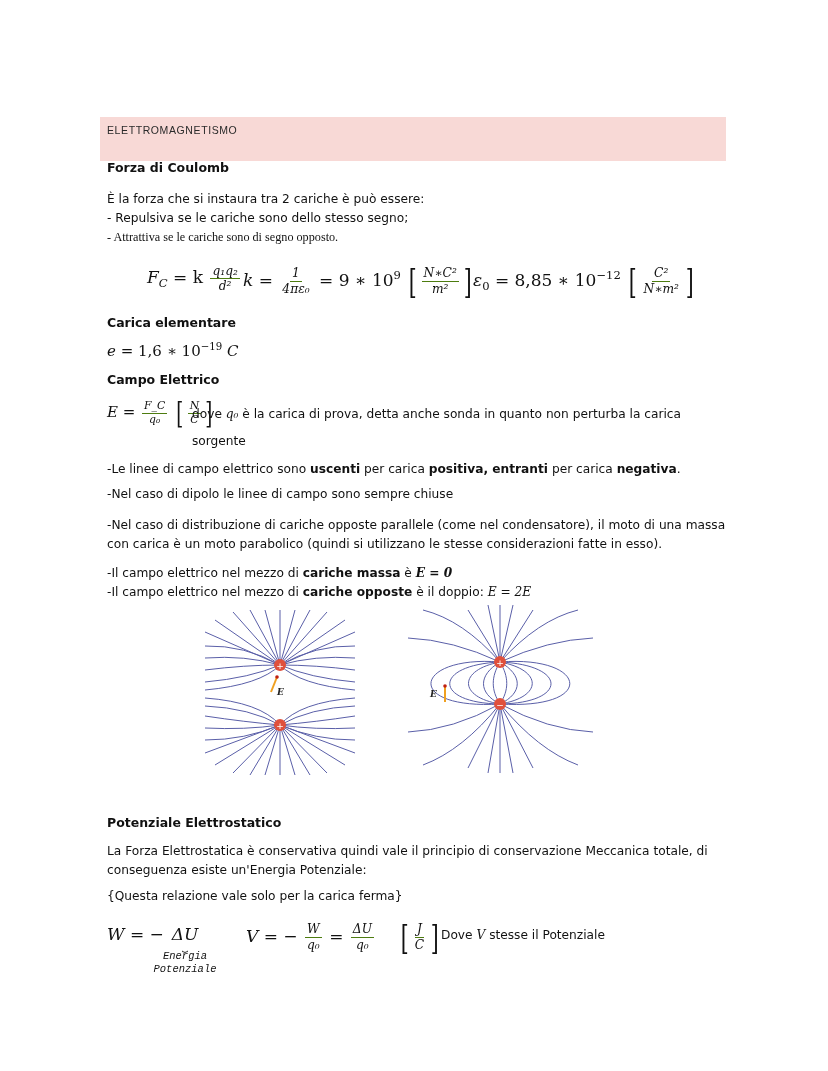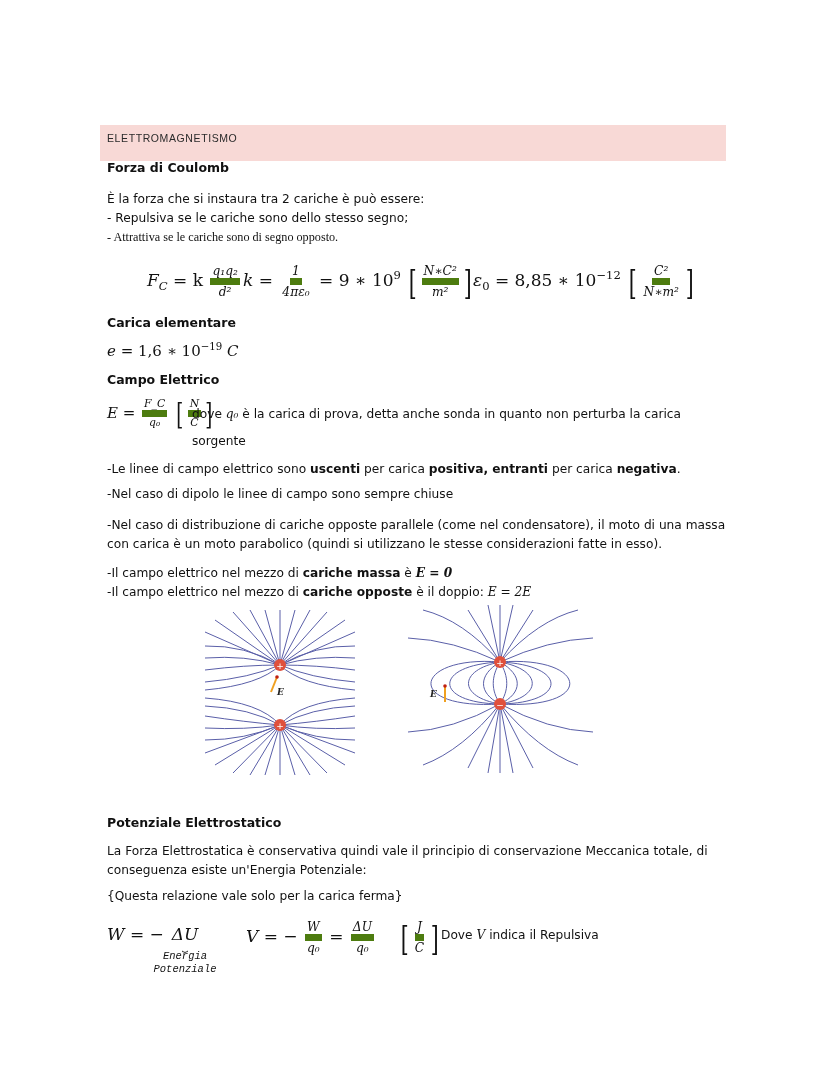--- a/index.html
+++ b/index.html
@@ -1,29 +1,29 @@
 <!DOCTYPE html>
 <html><head>
 <meta charset="utf-8">
 <style>
   html, body { margin: 0; padding: 0; background: #ffffff; }
   body { width: 828px; height: 1071px; position: relative; overflow: hidden;
          font-family: "DejaVu Sans", sans-serif; color: #111; }
   .page { position: absolute; left: 0; top: 0; width: 828px; height: 1071px; }
   .abs { position: absolute; }
-  .header-band { left: 100px; top: 117px; width: 626px; height: 36px; background: #f8d9d6; margin-top: 8px; }
+  .header-band { left: 100px; top: 117px; width: 626px; height: 44px; background: #f8d9d6; }
   .header-band span { position: absolute; left: 7px; top: 7px; font-size: 10.5px; letter-spacing: 0.6px;
          font-family: "Liberation Sans", sans-serif; color: #2a2a2a; }
   .h { font-weight: bold; font-size: 12.5px; font-family: "DejaVu Sans", sans-serif; }
   .p { font-size: 12.2px; line-height: 19px; font-family: "DejaVu Sans", sans-serif; white-space: nowrap; }
   .p b { font-weight: bold; }
   .math { font-family: "DejaVu Serif", serif; font-style: italic; }
   .mathn { font-family: "DejaVu Serif", serif; font-style: normal; }
   .frac { display: inline-flex; flex-direction: column; align-items: center; vertical-align: middle; margin: 0 2px; }
-  .frac .num { font-size: 0.72em; border-bottom: 7px solid #4d7c0f; padding: 0 2px; line-height: 1.15; }
+  .frac .num { font-size: 0.72em; border-bottom: 1px solid #4d7c0f; padding: 0 2px; line-height: 1.15; }
   .frac .den { font-size: 0.72em; padding: 0 2px; line-height: 1.15; }
   .brk { display: inline-flex; align-items: center; vertical-align: middle; }
   .brk .b { font-size: 2.0em; font-weight: 200; font-family: "DejaVu Serif", serif; font-style: normal; line-height: 1; transform: scaleX(0.6); }
   sub, sup { font-size: 0.68em; }
   .eq { font-size: 17px; white-space: nowrap; }
   .under { display: inline-flex; flex-direction: column; align-items: center; vertical-align: top; }
   .under .brace { font-size: 10px; line-height: 6px; font-style: normal; }
   .under .lbl { font-size: 10.5px; line-height: 13px; font-style: italic; font-family: Liberation Mono, monospace; }
   svg { display: block; }
 </style>
@@ -258,16 +258,16 @@
           <span class="num">J</span>
           <span class="den">C</span>
         </span>
         <span class="b">]</span>
       </span>
   </div>
 
   <div class="abs p" style="left:441px; top:926px;">
     <span>Dove</span>
     <span class="math">V</span>
-    <span>indica il Repulsiva</span>
+    <span>stesse il Potenziale</span>
   </div>
 
 </div>
 
 </body></html>

